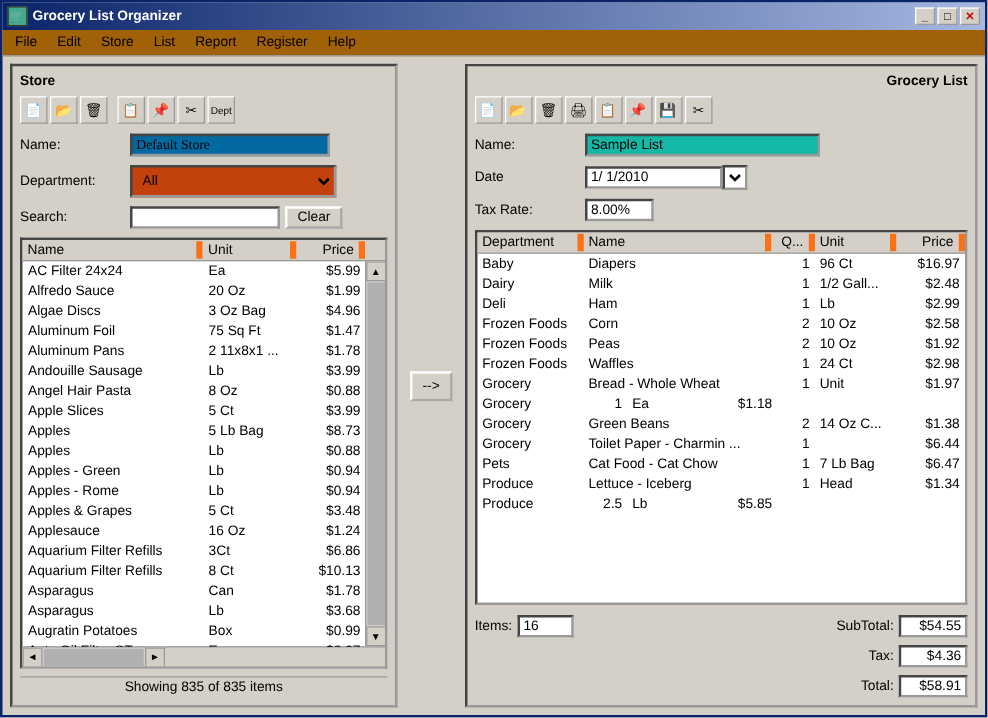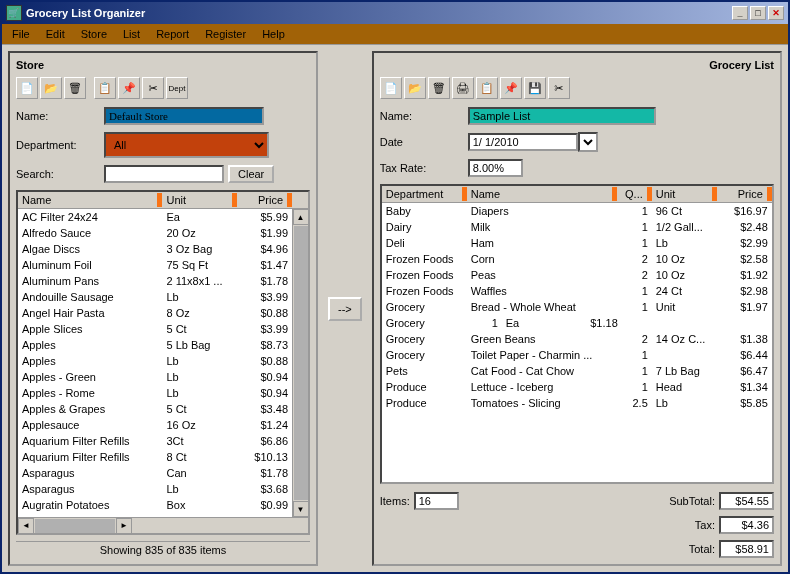--- a/index.html
+++ b/index.html
@@ -669,21 +669,20 @@
     </div>
             <div class="list-row">
       <div class="list-cell right-col-dept">Produce</div>
       <div class="list-cell right-col-name">Lettuce - Iceberg</div>
       <div class="list-cell right-col-qty">1</div>
       <div class="list-cell right-col-unit">Head</div>
       <div class="list-cell right-col-price">$1.34</div>
     </div>
             <div class="list-row">
       <div class="list-cell right-col-dept">Produce</div>
-      <div class="list-cell right-col-name">Tomatoes - Slicing</div>
       <div class="list-cell right-col-qty">2.5</div>
       <div class="list-cell right-col-unit">Lb</div>
       <div class="list-cell right-col-price">$5.85</div>
     </div>
           </div>
       </div>
 
       <div class="bottom-row">
         <div class="bottom-field">
           <span>Items:</span>

